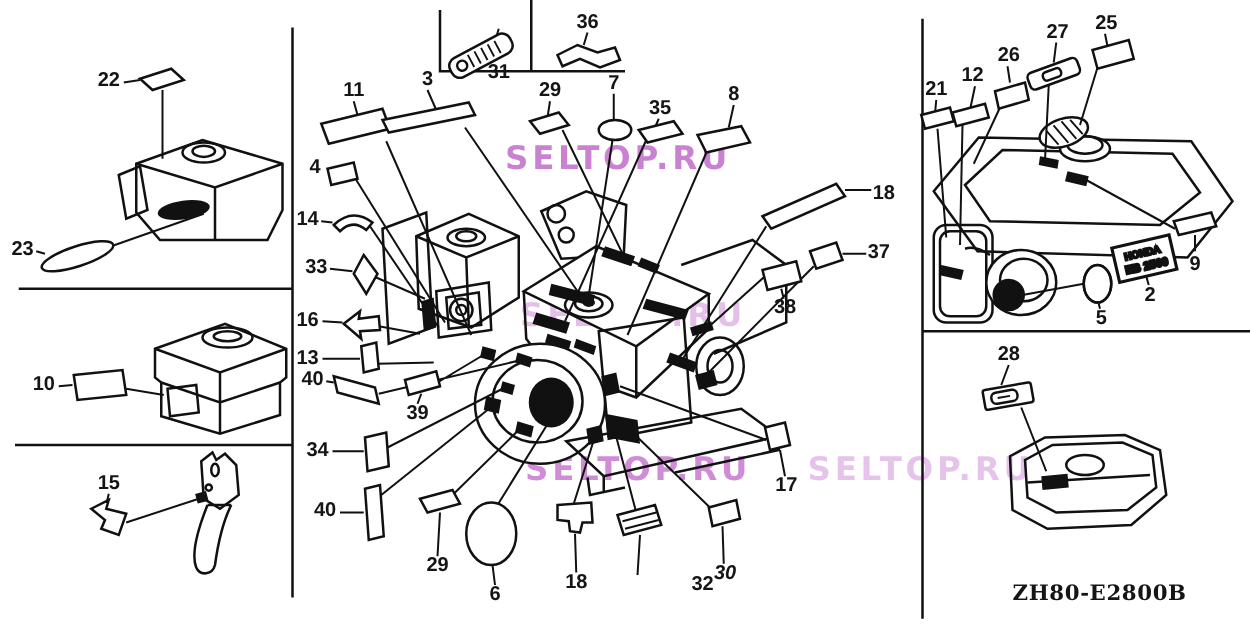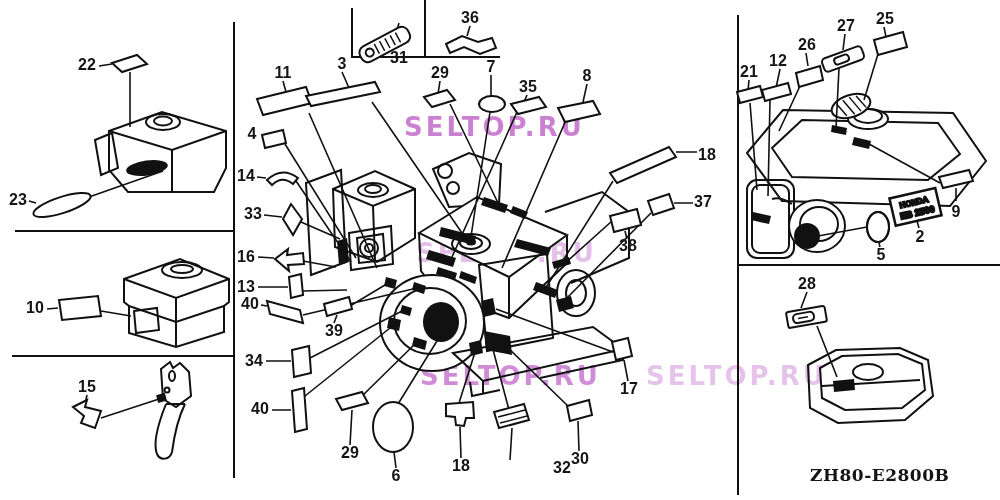--- a/index.html
+++ b/index.html
@@ -277,21 +277,21 @@
       <div class="callout" style="left: 246px; top: 257px;">16</div>
       <div class="callout" style="left: 246px; top: 287px;">13</div>
       <div class="callout" style="left: 250px; top: 304px;">40</div>
       <div class="callout" style="left: 334px; top: 331px;">39</div>
       <div class="callout" style="left: 254px; top: 361px;">34</div>
       <div class="callout" style="left: 260px; top: 409px;">40</div>
       <div class="callout" style="left: 350px; top: 453px;">29</div>
       <div class="callout" style="left: 396px; top: 476px;">6</div>
       <div class="callout" style="left: 461px; top: 466px;">18</div>
       <div class="callout" style="left: 522px; top: 468px; margin-left: 40px;">32</div>
-      <div class="callout" style="left: 580px; top: 459px;">30</div>
+      <div class="callout" style="left: 580px; top: 459px; font-style: italic;">30</div>
       <div class="callout" style="left: 629px; top: 389px;">17</div>
       <div class="callout" style="left: 707px; top: 155px;">18</div>
       <div class="callout" style="left: 703px; top: 202px;">37</div>
       <div class="callout" style="left: 628px; top: 246px;">38</div>
       <div class="callout" style="left: 749px; top: 72px;">21</div>
       <div class="callout" style="left: 778px; top: 61px; text-align: right;">12</div>
       <div class="callout" style="left: 807px; top: 45px;">26</div>
       <div class="callout" style="left: 846px; top: 26px;">27</div>
       <div class="callout" style="left: 885px; top: 19px;">25</div>
       <div class="callout" style="left: 956px; top: 212px;">9</div>

